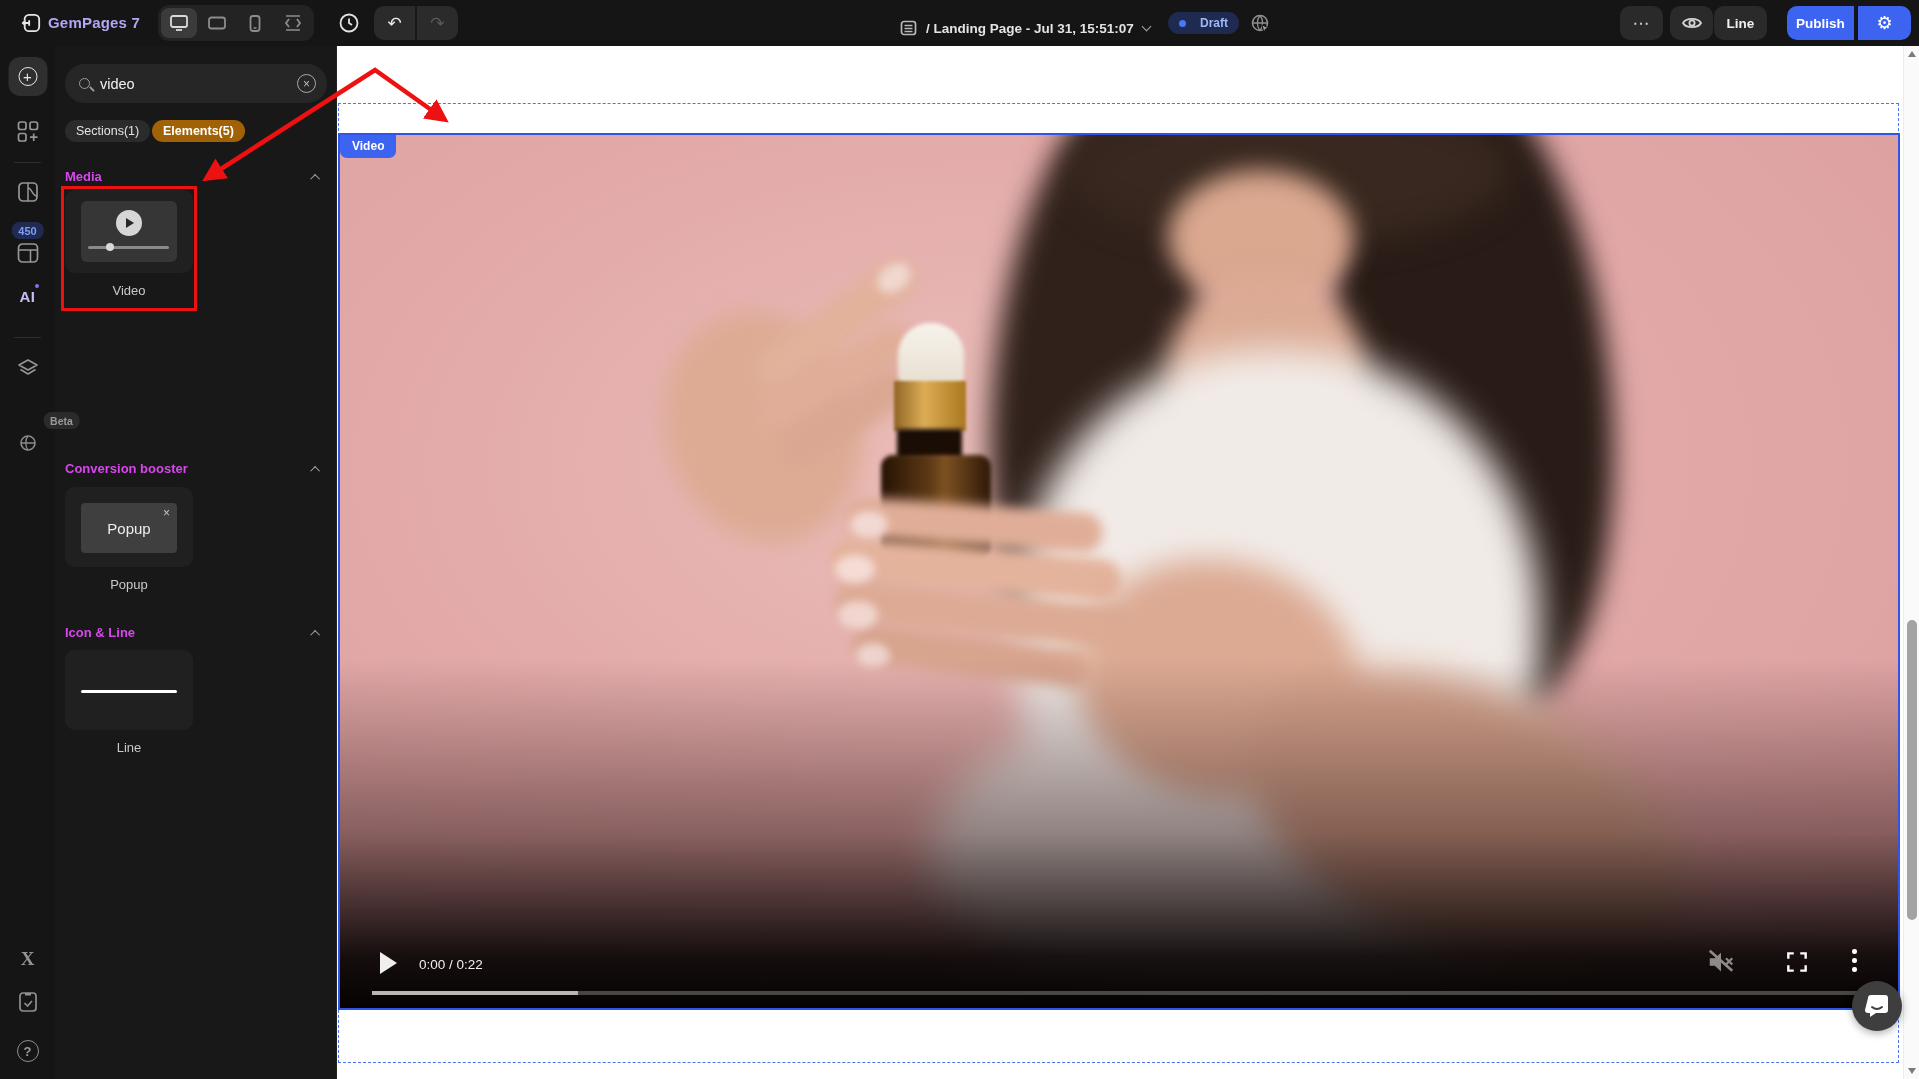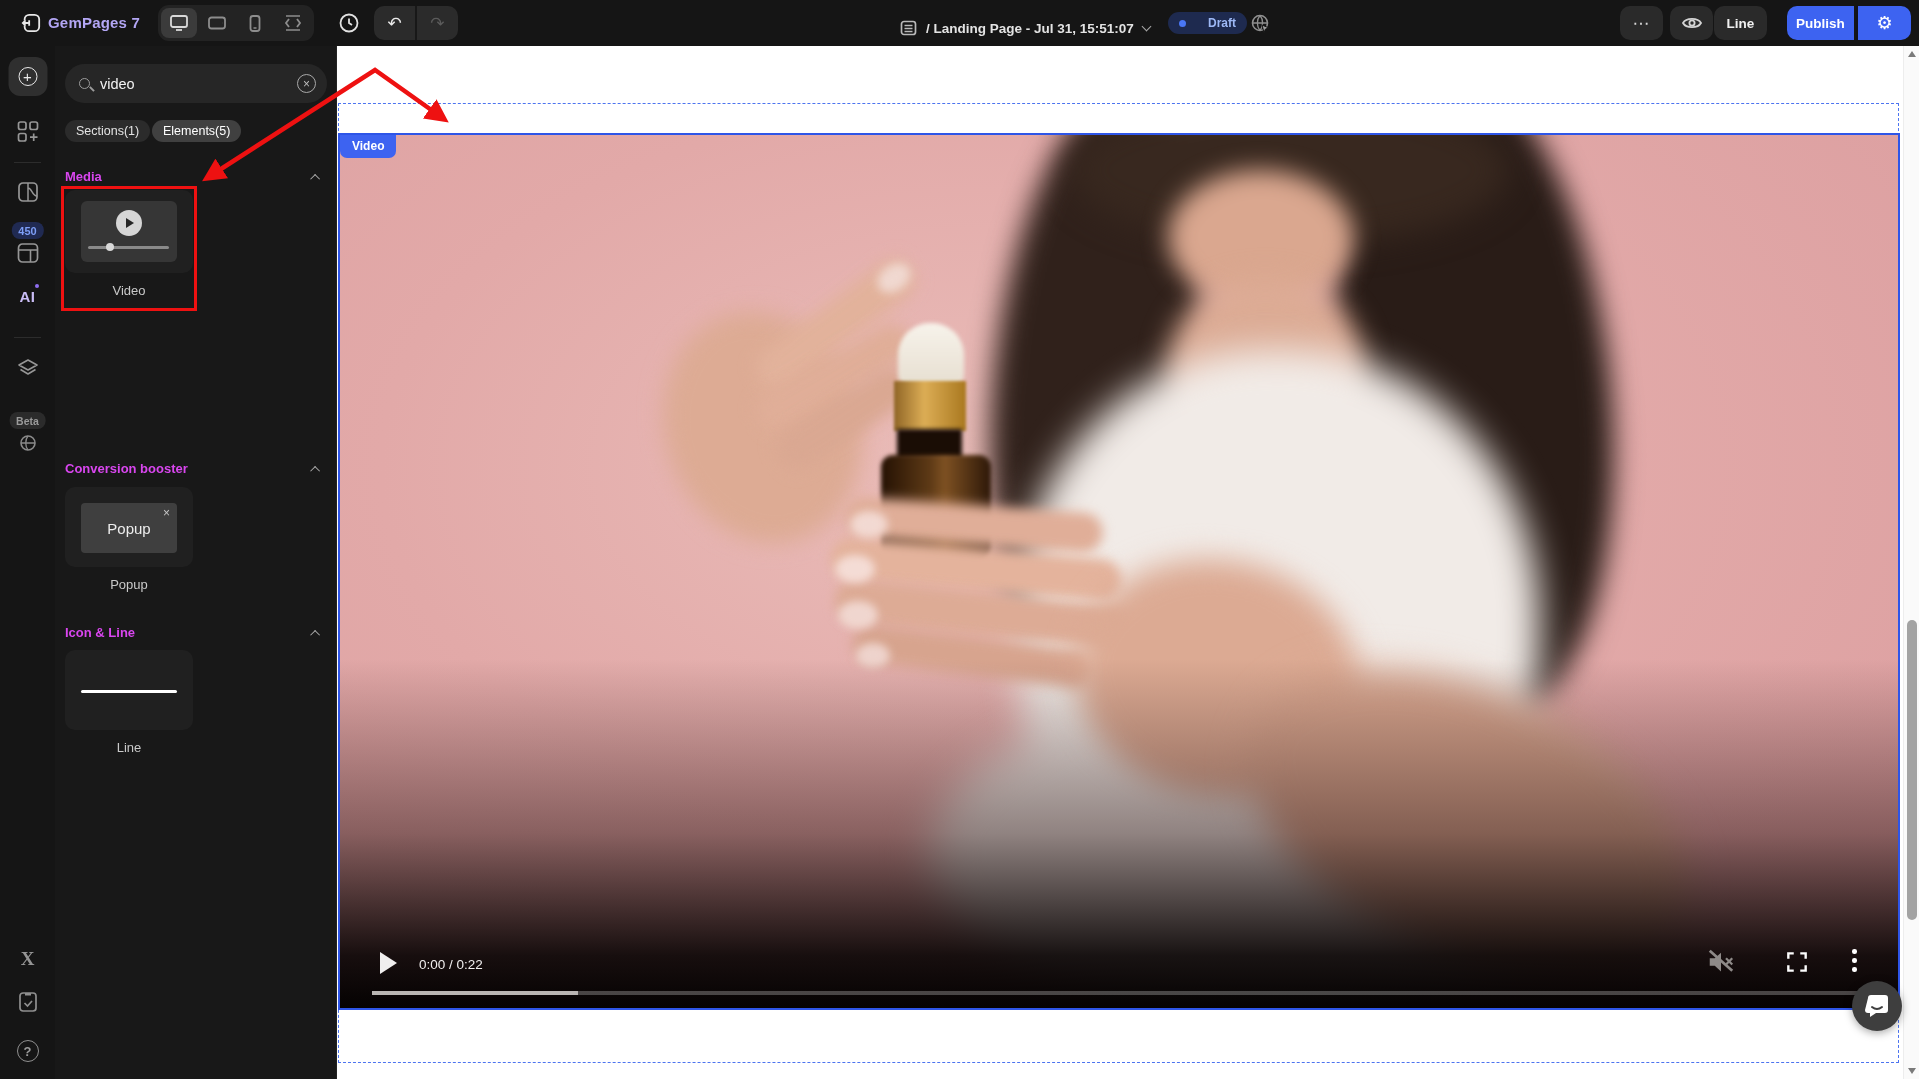--- a/index.html
+++ b/index.html
@@ -17,52 +17,52 @@
   .clockbtn { position:absolute; left:334px; top:9px; width:30px; height:28px; display:flex; align-items:center; justify-content:center; }
   .undogroup { position:absolute; left:374px; top:6px; width:84px; height:34px; background:#2b2b2b; border-radius:10px; display:flex; }
   .undogroup .half { flex:1; display:flex; align-items:center; justify-content:center; font-size:17px; }
   .undogroup .sep { width:1.5px; background:#181818; }
   .u-on { color:#eaeaea; } .u-off { color:#5b5b5b; }
   .crumb { position:absolute; left:900px; top:5px; height:46px; display:flex; align-items:center; gap:9px; }
   .crumb-text { color:#e3e3e3; font-size:13.5px; font-weight:600; }
   .chev { width:7px; height:7px; border-left:1.6px solid #a9a9a9; border-top:1.6px solid #a9a9a9; display:inline-block; }
   .chev.down { transform:rotate(225deg); margin-top:-3px; }
   .chev.up { transform:rotate(45deg) translateY(2px); }
-  .draft-pill { position:absolute; left:1168px; top:12px; height:22px; padding:0 11px; background:#1e2a4f; border-radius:999px; display:flex; align-items:center; gap:22px; }
+  .draft-pill { position:absolute; left:1168px; top:12px; height:22px; padding:0 11px; background:#1e2a4f; border-radius:999px; display:flex; align-items:center; gap:14px; }
   .draft-dot { width:7px; height:7px; border-radius:50%; background:#4a77f5; }
   .draft-txt { font-size:12px; font-weight:600; color:#9db8f5; }
   .lang-ic { position:absolute; left:1250px; top:13px; }
   .morebtn { left:1620px; width:43px; font-size:17px; letter-spacing:1px; }
   .eyebtn  { left:1670px; width:43px; }
   .savebtn { left:1714px; width:53px; font-size:13.5px; font-weight:600; color:#f0f0f0; }
   .pubbtn  { left:1787px; width:67px; background:#3d63f1; border-radius:10px 0 0 10px; font-size:13.5px; font-weight:600; color:#fff; }
   .gearbtn { left:1856px; width:55px; background:#3d63f1; border-radius:0 10px 10px 0; border-left:2px solid #10121c; color:#fff; font-size:18px; }
 
   
   .rail { position:absolute; left:0; top:46px; width:55px; height:1033px; background:#151515; z-index:25; }
   .rail .ctr { position:absolute; left:50%; transform:translateX(-50%); display:flex; align-items:center; justify-content:center; }
   .addbtn { top:11px; width:39px; height:39px; background:#2f2f2f; border-radius:12px; }
   .plus-circle { width:19px; height:19px; border:1.7px solid #e9e9e9; border-radius:50%; color:#e9e9e9; font-size:15px; line-height:15px; display:flex; align-items:center; justify-content:center; font-weight:400; }
   .rail-div { position:absolute; left:14px; width:27px; height:1px; background:#2c2c2c; }
   .badge450 { top:176px; height:17px; padding:0 7px; background:#202a52; border-radius:8px; color:#7d9ef7; font-size:11px; font-weight:700; }
   .ai { top:242px; font-size:15px; font-weight:800; color:#cabdf6; letter-spacing:.5px; }
   .ai-spark { position:absolute; left:35px; top:238px; width:4px; height:4px; background:#8f6ef0; border-radius:50%; }
-  .beta { top:366px; height:17px; padding:0 7px; background:#2b2b2b; border-radius:8px; color:#9a9a9a; font-size:10.5px; font-weight:600; }
+  .beta { top:366px; height:17px; padding:0 7px; background:#2b2b2b; border-radius:8px; color:#9a9a9a; font-size:10.5px; font-weight:600;margin-left:34px; }
   .xlogo { top:902px; font-size:19px; font-weight:900; color:#949494; font-family:"Liberation Serif", serif; }
   .helpq { top:994px; width:22px; height:22px; border:1.6px solid #8f8f8f; border-radius:50%; color:#9c9c9c; font-size:13px; font-weight:700; }
 
   
   .panel { position:absolute; left:55px; top:46px; width:282px; height:1033px; background:#181818; border-right:1px solid #232323; z-index:20; }
   .search { position:absolute; left:10px; top:18px; width:262px; height:39px; background:#262626; border-radius:20px; display:flex; align-items:center; padding:0 14px; gap:10px; }
   .mag { width:11px; height:11px; border:1.8px solid #9c9c9c; border-radius:50%; position:relative; flex:0 0 auto; }
   .mag::after { content:""; position:absolute; left:9px; top:9px; width:6px; height:1.8px; background:#9c9c9c; transform:rotate(45deg); }
   .search input { flex:1; background:transparent; border:none; outline:none; color:#f2f2f2; font-size:14.5px; font-family:"Liberation Sans", sans-serif; }
   .clear-ic { width:19px; height:19px; border:1.4px solid #a9a9a9; border-radius:50%; color:#bdbdbd; font-size:12px; display:flex; align-items:center; justify-content:center; flex:0 0 auto; }
   .tab { position:absolute; top:74px; height:22px; border-radius:12px; display:flex; align-items:center; padding:0 11px; font-size:12.5px; color:#e3e3e3; background:#2b2b2b; }
-  .tab.active { background:#404040; color:#fff; font-weight:400; }
+  .tab.active { background:#a16207; color:#fff; font-weight:700; }
   .ghead { position:absolute; left:10px; color:#d946ef; font-size:13px; font-weight:600; }
   .gchev { position:absolute; left:258px; }
   .card { position:absolute; width:128px; }
   .thumb { width:128px; height:83px; background:#202020; border-radius:10px; position:relative; }
   .card-label { margin-top:10px; text-align:center; font-size:13px; color:#c9c9c9; white-space:nowrap; }
   .vt-screen { position:absolute; left:16px; top:11px; width:96px; height:61px; background:#363636; border-radius:6px; }
   .vt-play { position:absolute; left:35px; top:9px; width:26px; height:26px; border-radius:50%; background:#d6d6d6; display:flex; align-items:center; justify-content:center; }
   .vt-play .tri { width:0; height:0; border-left:8px solid #262626; border-top:5px solid transparent; border-bottom:5px solid transparent; margin-left:2px; }
   .vt-bar { position:absolute; left:7px; top:45px; width:81px; height:2.5px; background:#8a8a8a; border-radius:2px; }
   .vt-dot { position:absolute; left:18px; top:-3px; width:8px; height:8px; border-radius:50%; background:#d9d9d9; }

